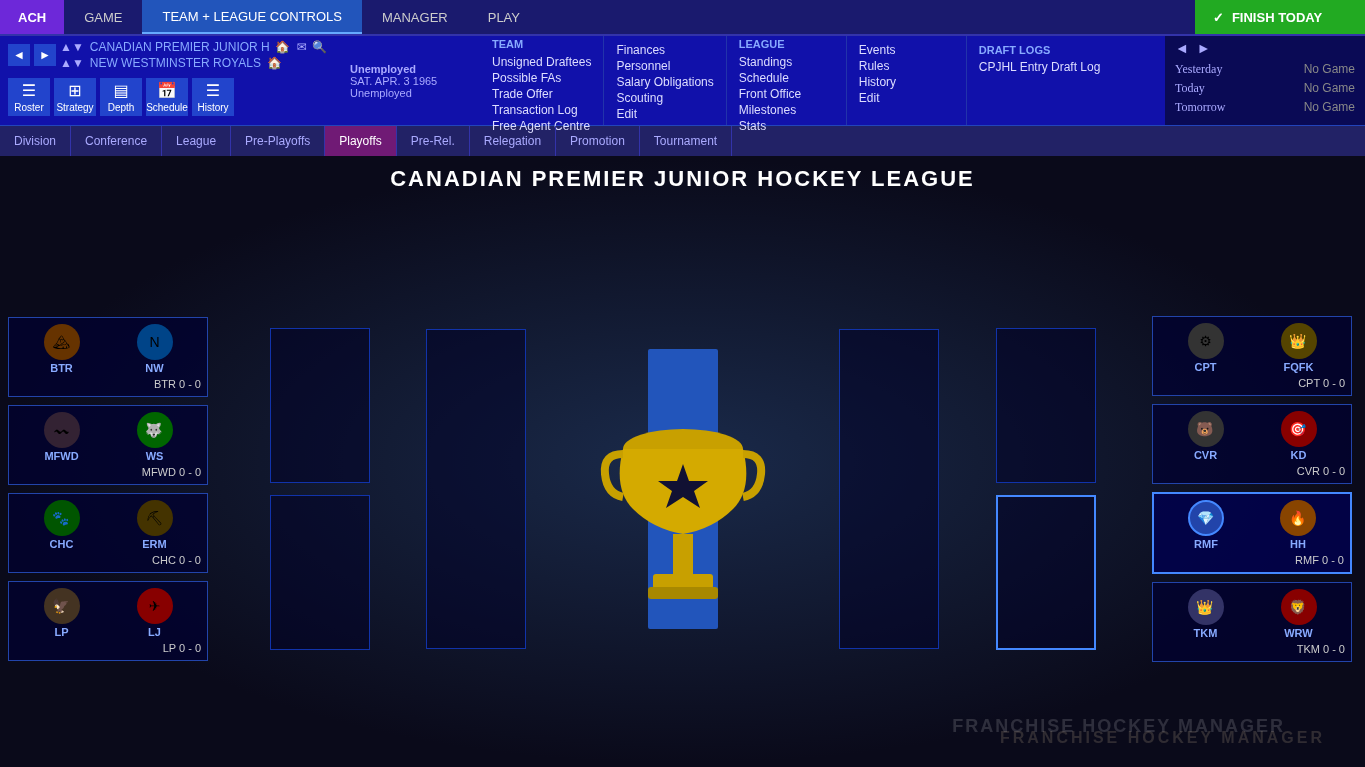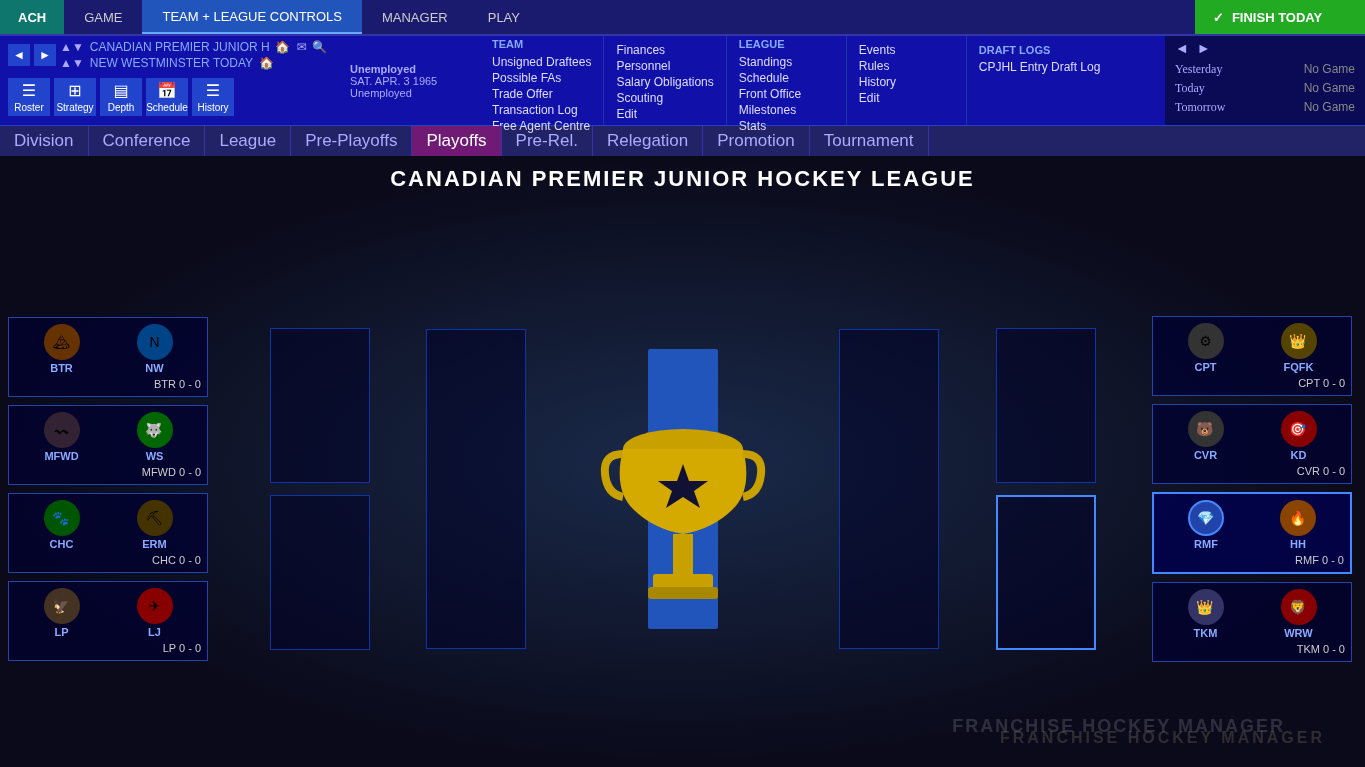--- a/index.html
+++ b/index.html
@@ -2,21 +2,21 @@
 <html><head>
   <meta charset="utf-8">
   <style>
     * { margin: 0; padding: 0; box-sizing: border-box; }
     body { width: 1365px; height: 767px; overflow: hidden; font-family: Arial, sans-serif; background: #1a1a2e; }
 
     
     .top-nav {
       display: flex; align-items: stretch; height: 36px; background: #1a1a6e; border-bottom: 2px solid #3333aa;
     }
-    .top-nav .ach { background: #0f766e; color: #fff; padding: 0 18px; display: flex; align-items: center; font-size: 13px; font-weight: bold; }
+    .top-nav .ach { background: #6d28d9; color: #fff; padding: 0 18px; display: flex; align-items: center; font-size: 13px; font-weight: bold; }
     .top-nav .nav-items { display: flex; flex: 1; }
     .top-nav .nav-item { color: #ccc; padding: 0 20px; display: flex; align-items: center; font-size: 13px; cursor: pointer; }
     .top-nav .nav-item:hover, .top-nav .nav-item.active { background: #3366cc; color: #fff; }
     .top-nav .nav-item.active { background: #2255bb; color: #fff; border-bottom: 2px solid #66aaff; }
     .finish-today { margin-left: auto; background: #22aa22; color: #fff; padding: 0 18px; display: flex; align-items: center; font-size: 13px; font-weight: bold; cursor: pointer; min-width: 170px; }
     .finish-today .checkmark { margin-right: 8px; }
 
     
     .second-nav {
       display: flex; align-items: stretch; height: 90px; background: #1111aa; border-bottom: 1px solid #2244bb;
@@ -47,21 +47,21 @@
     .games-nav { display: flex; gap: 8px; margin-bottom: 4px; }
     .games-nav .arr { color: #aaaaff; cursor: pointer; font-size: 14px; }
     .game-row { display: flex; justify-content: space-between; font-size: 12px; color: #ccc; padding: 2px 0; }
     .game-row .day { color: #aaaaff; min-width: 80px; font-family: Liberation Serif, serif; }
     .game-row .result { color: #888; }
 
     
     .league-tabs {
       display: flex; background: #222266; height: 30px; align-items: stretch;
     }
-    .league-tab { padding: 0 14px; display: flex; align-items: center; font-size: 17px; color: #aaaaff; cursor: pointer; border-right: 1px solid #3333aa; }
+    .league-tab { padding: 0 14px; display: flex; align-items: center; font-size: 12px; color: #aaaaff; cursor: pointer; border-right: 1px solid #3333aa; }
     .league-tab.active { background: #701a75; color: #fff; }
 
     
     .main-content {
       position: relative; height: calc(767px - 36px - 90px - 30px); background: #111122;
       overflow: hidden;
     }
     .bg-overlay {
       position: absolute; top: 0; left: 0; right: 0; bottom: 0;
       background: radial-gradient(ellipse at center, #1a2a4a 0%, #0a0a1a 70%);
@@ -124,21 +124,21 @@
       <div class="team-links">
         <div class="team-link">
           <span style="color:#aaaaff">▲▼</span>
           <span>CANADIAN PREMIER JUNIOR H</span>
           <span style="color:#aaaaff">🏠</span>
           <span style="color:#aaaaff">✉</span>
           <span style="color:#aaaaff">🔍</span>
         </div>
         <div class="team-link">
           <span style="color:#aaaaff">▲▼</span>
-          <span>NEW WESTMINSTER TODAY</span>
+          <span>NEW WESTMINSTER ROYALS</span>
           <span style="color:#aaaaff">🏠</span>
         </div>
       </div>
     </div>
     <div class="icon-row">
       <div class="icon-box">
           <span class="ico">☰</span>
           <span>Roster</span>
         </div>
       <div class="icon-box">

